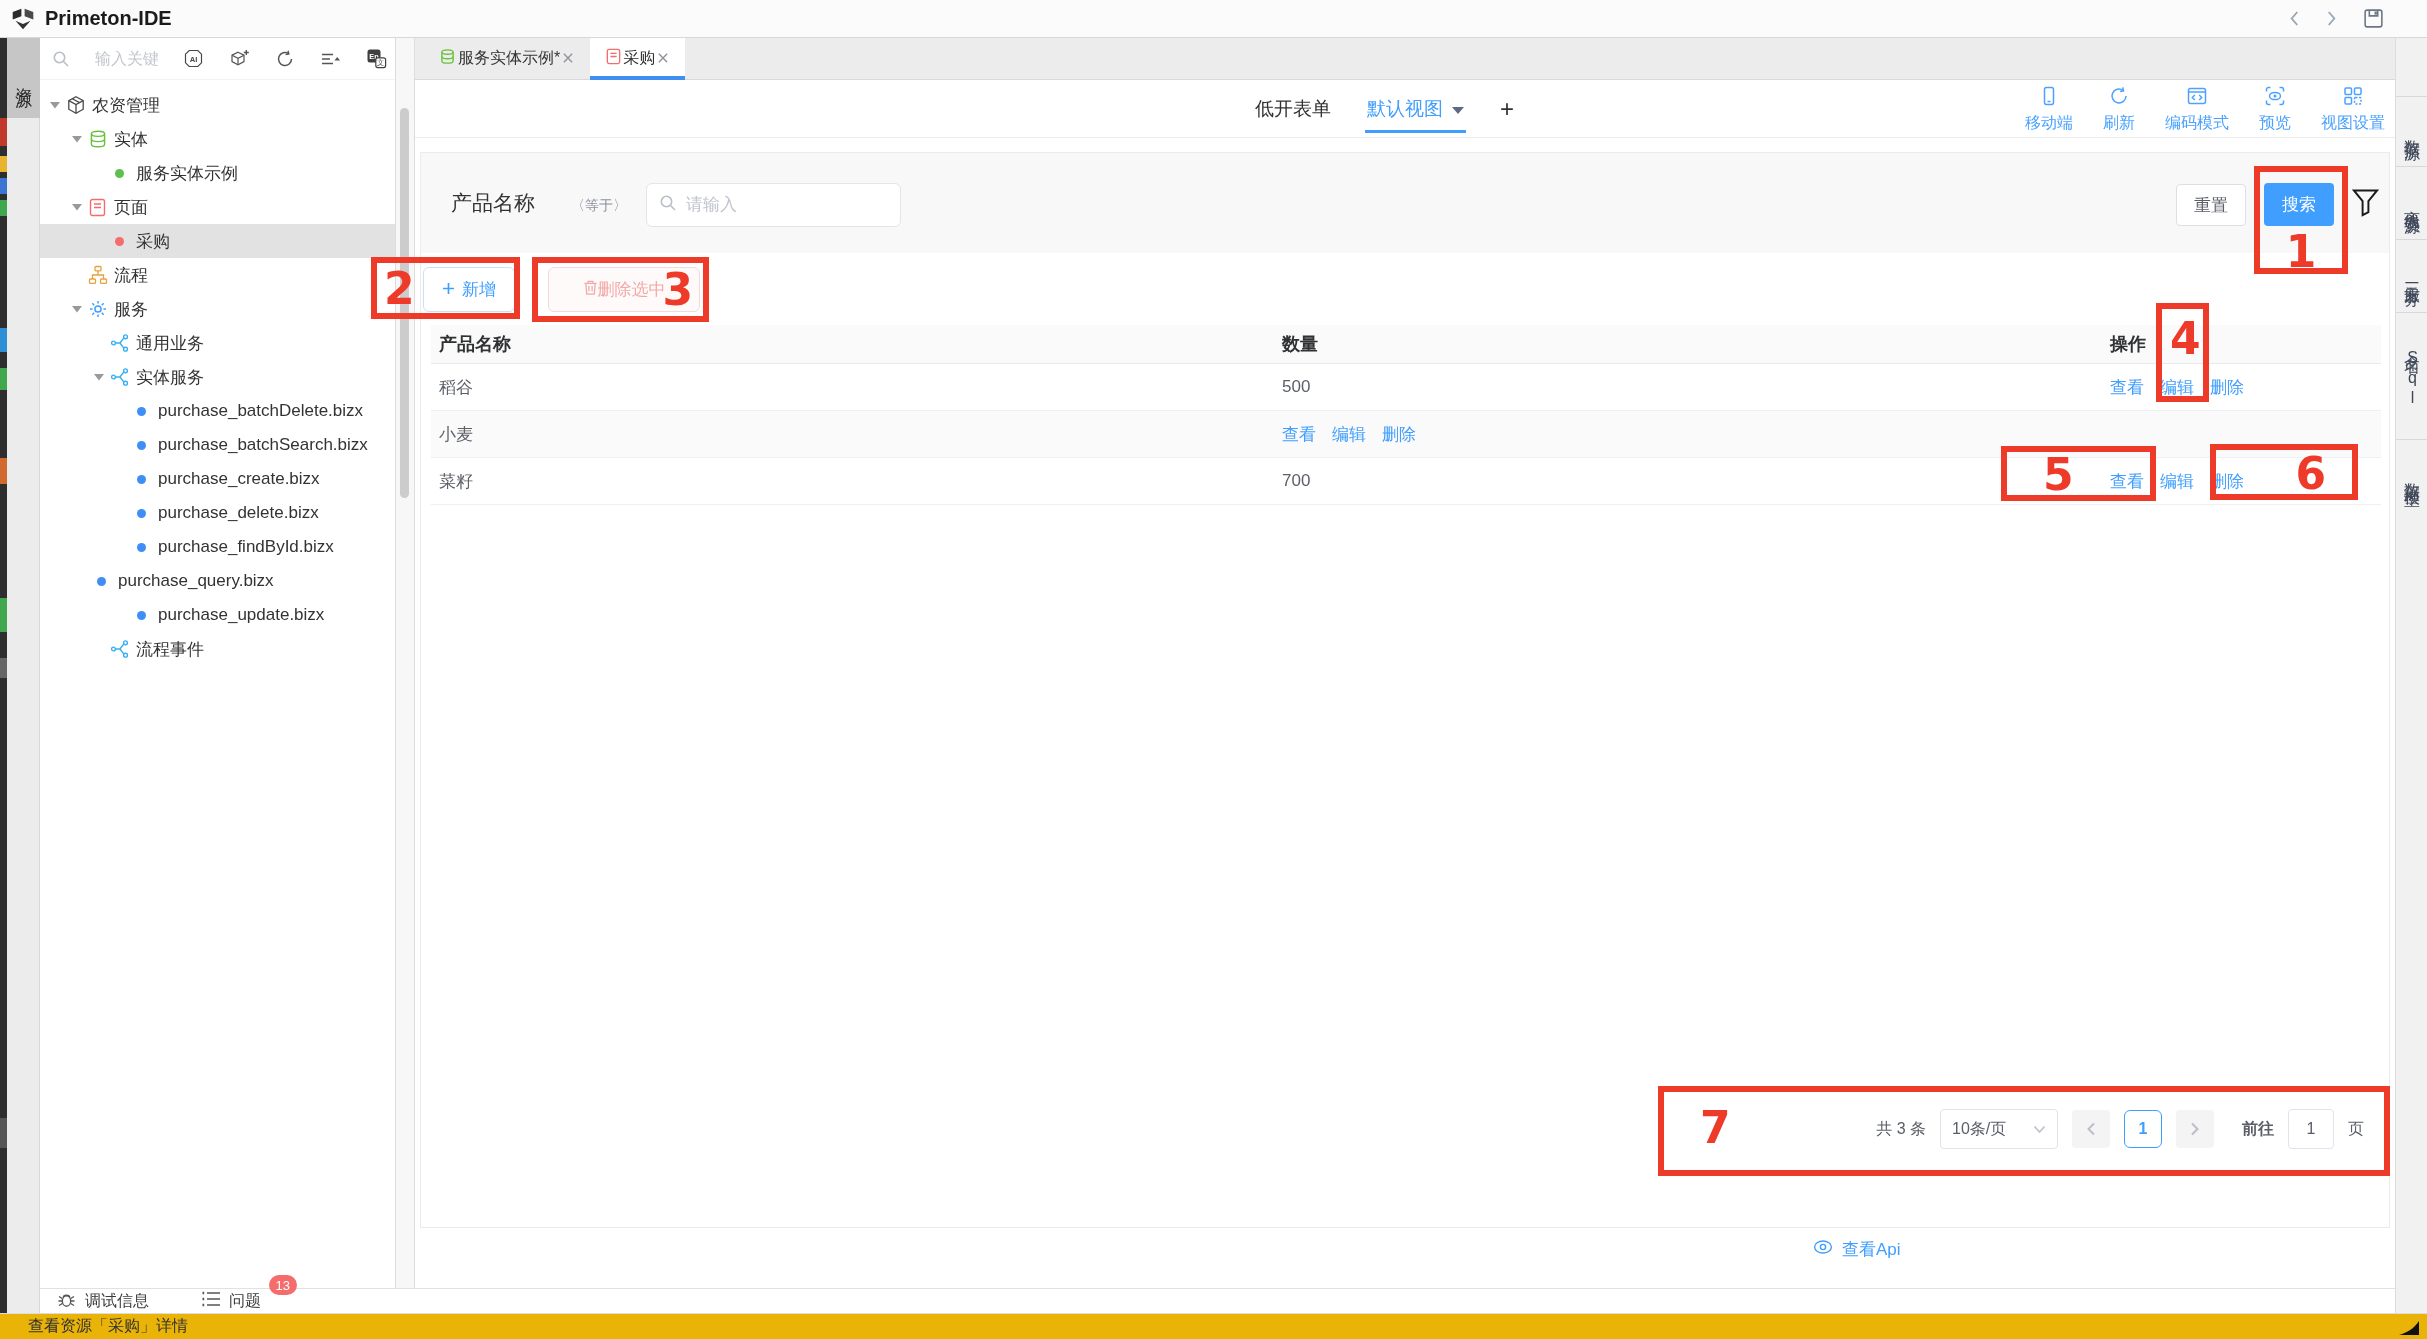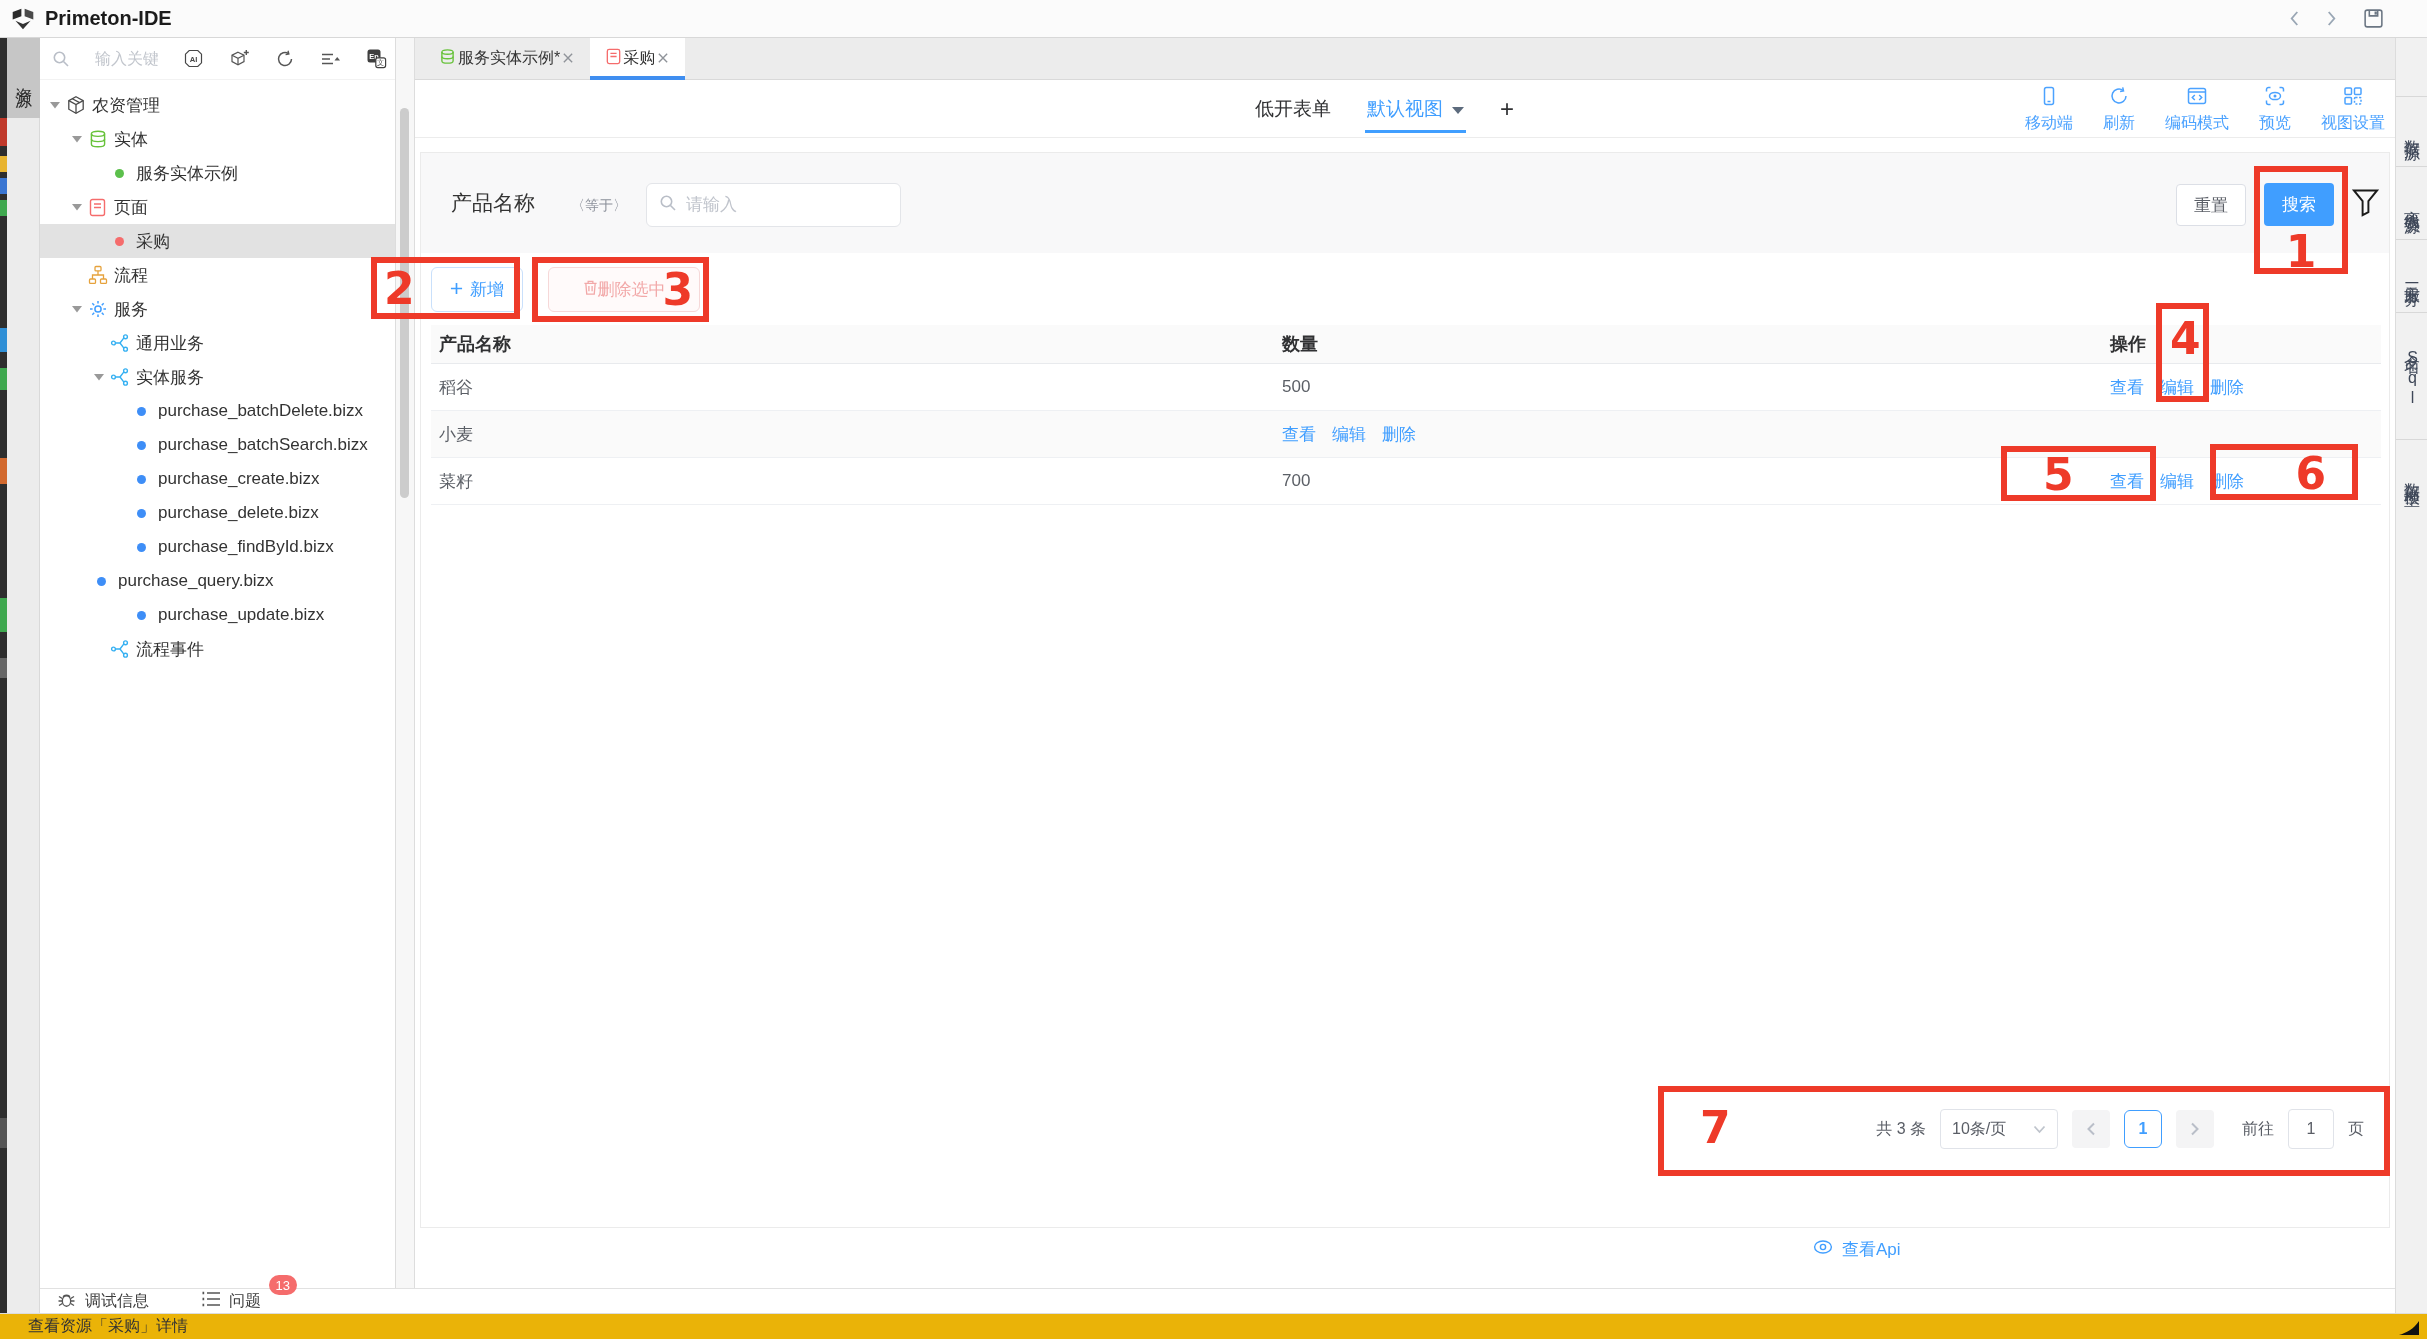--- a/index.html
+++ b/index.html
@@ -73,21 +73,21 @@
   .f-input { position:absolute; left:225px; top:30px; width:255px; height:44px; background:#fff;
              border:1px solid #e3e5e9; border-radius:6px; display:flex; align-items:center; padding:0 12px; gap:9px; }
   .f-input input { border:none; outline:none; font-size:17px; color:#333; width:100%; }
   .f-input input::placeholder { color:#c0c4cc; }
   .f-reset { position:absolute; left:1755px; top:31px; width:70px; height:42px; background:#fff;
              border:1px solid #dcdfe6; border-radius:4px; color:#5a5e66; font-size:17px; cursor:pointer; }
   .f-search { position:absolute; left:1843px; top:30px; width:70px; height:43px; background:#409eff;
               border:none; border-radius:4px; color:#fff; font-size:17px; cursor:pointer; }
   .f-funnel { position:absolute; left:1930px; top:34px; }
 
-  .btn-add { position:absolute; left:10px; top:114px; width:92px; height:45px; background:#fff;
+  .btn-add { position:absolute; left:2px; top:114px; width:92px; height:45px; background:#fff;
              border:1px solid #c9e0fb; border-radius:6px; color:#409eff; font-size:17px;
              display:flex; align-items:center; justify-content:center; gap:7px; cursor:pointer; }
   .btn-del { position:absolute; left:127px; top:114px; width:152px; height:45px; background:#fffafa;
              border:1px solid #f6d8d8; border-radius:6px; color:#f2a8a8; font-size:17px;
              display:flex; align-items:center; justify-content:center; gap:0; cursor:not-allowed; }
 
   .dtable { position:absolute; left:10px; top:172px; width:1950px; }
   .thead { display:flex; height:39px; align-items:center; background:#fafafa; border-bottom:1px solid #e8eaed;
            font-size:18px; font-weight:700; color:#303133; }
   .trow { display:flex; height:47px; align-items:center; border-bottom:1px solid #eef0f3; font-size:17px; color:#5b5f66; }
@@ -96,21 +96,21 @@
   .op-link { color:#409eff; text-decoration:none; }
 
   .pagination { position:absolute; right:25px; top:955px; height:42px; display:flex; align-items:center;
                 gap:14px; font-size:16px; color:#5a5e66; }
   .pg-size { width:118px; height:40px; border:1px solid #e0e3e9; border-radius:4px; background:#fff;
              display:flex; align-items:center; justify-content:space-between; padding:0 11px; cursor:pointer; }
   .pg-btn { width:38px; height:38px; background:#f4f4f5; border:none; border-radius:4px;
             display:flex; align-items:center; justify-content:center; cursor:pointer; }
   .pg-cur { width:38px; height:38px; background:#fff; border:1px solid #409eff; border-radius:6px;
             color:#409eff; font-weight:700; display:flex; align-items:center; justify-content:center; }
-  .pg-goto { margin-left:14px; }
+  .pg-goto { margin-left:14px;font-weight:bold; }
   .pg-input { width:46px; height:40px; border:1px solid #e0e3e9; border-radius:4px; text-align:center;
               font-size:16px; color:#5a5e66; outline:none; }
 
   .api-link { position:absolute; left:1398px; top:1100px; display:flex; align-items:center; gap:9px;
               color:#409eff; font-size:17px; cursor:pointer; }
 
   
   .activity-right { position:absolute; left:2395px; top:38px; width:32px; height:1275px; background:#f1f1f1;
                     border-left:1px solid #dcdcdc; display:flex; flex-direction:column; padding-top:58px; }
   .rtab { width:100%; padding:30px 0; border-top:1px solid #d8d8d8; display:flex; justify-content:center; cursor:pointer; }

